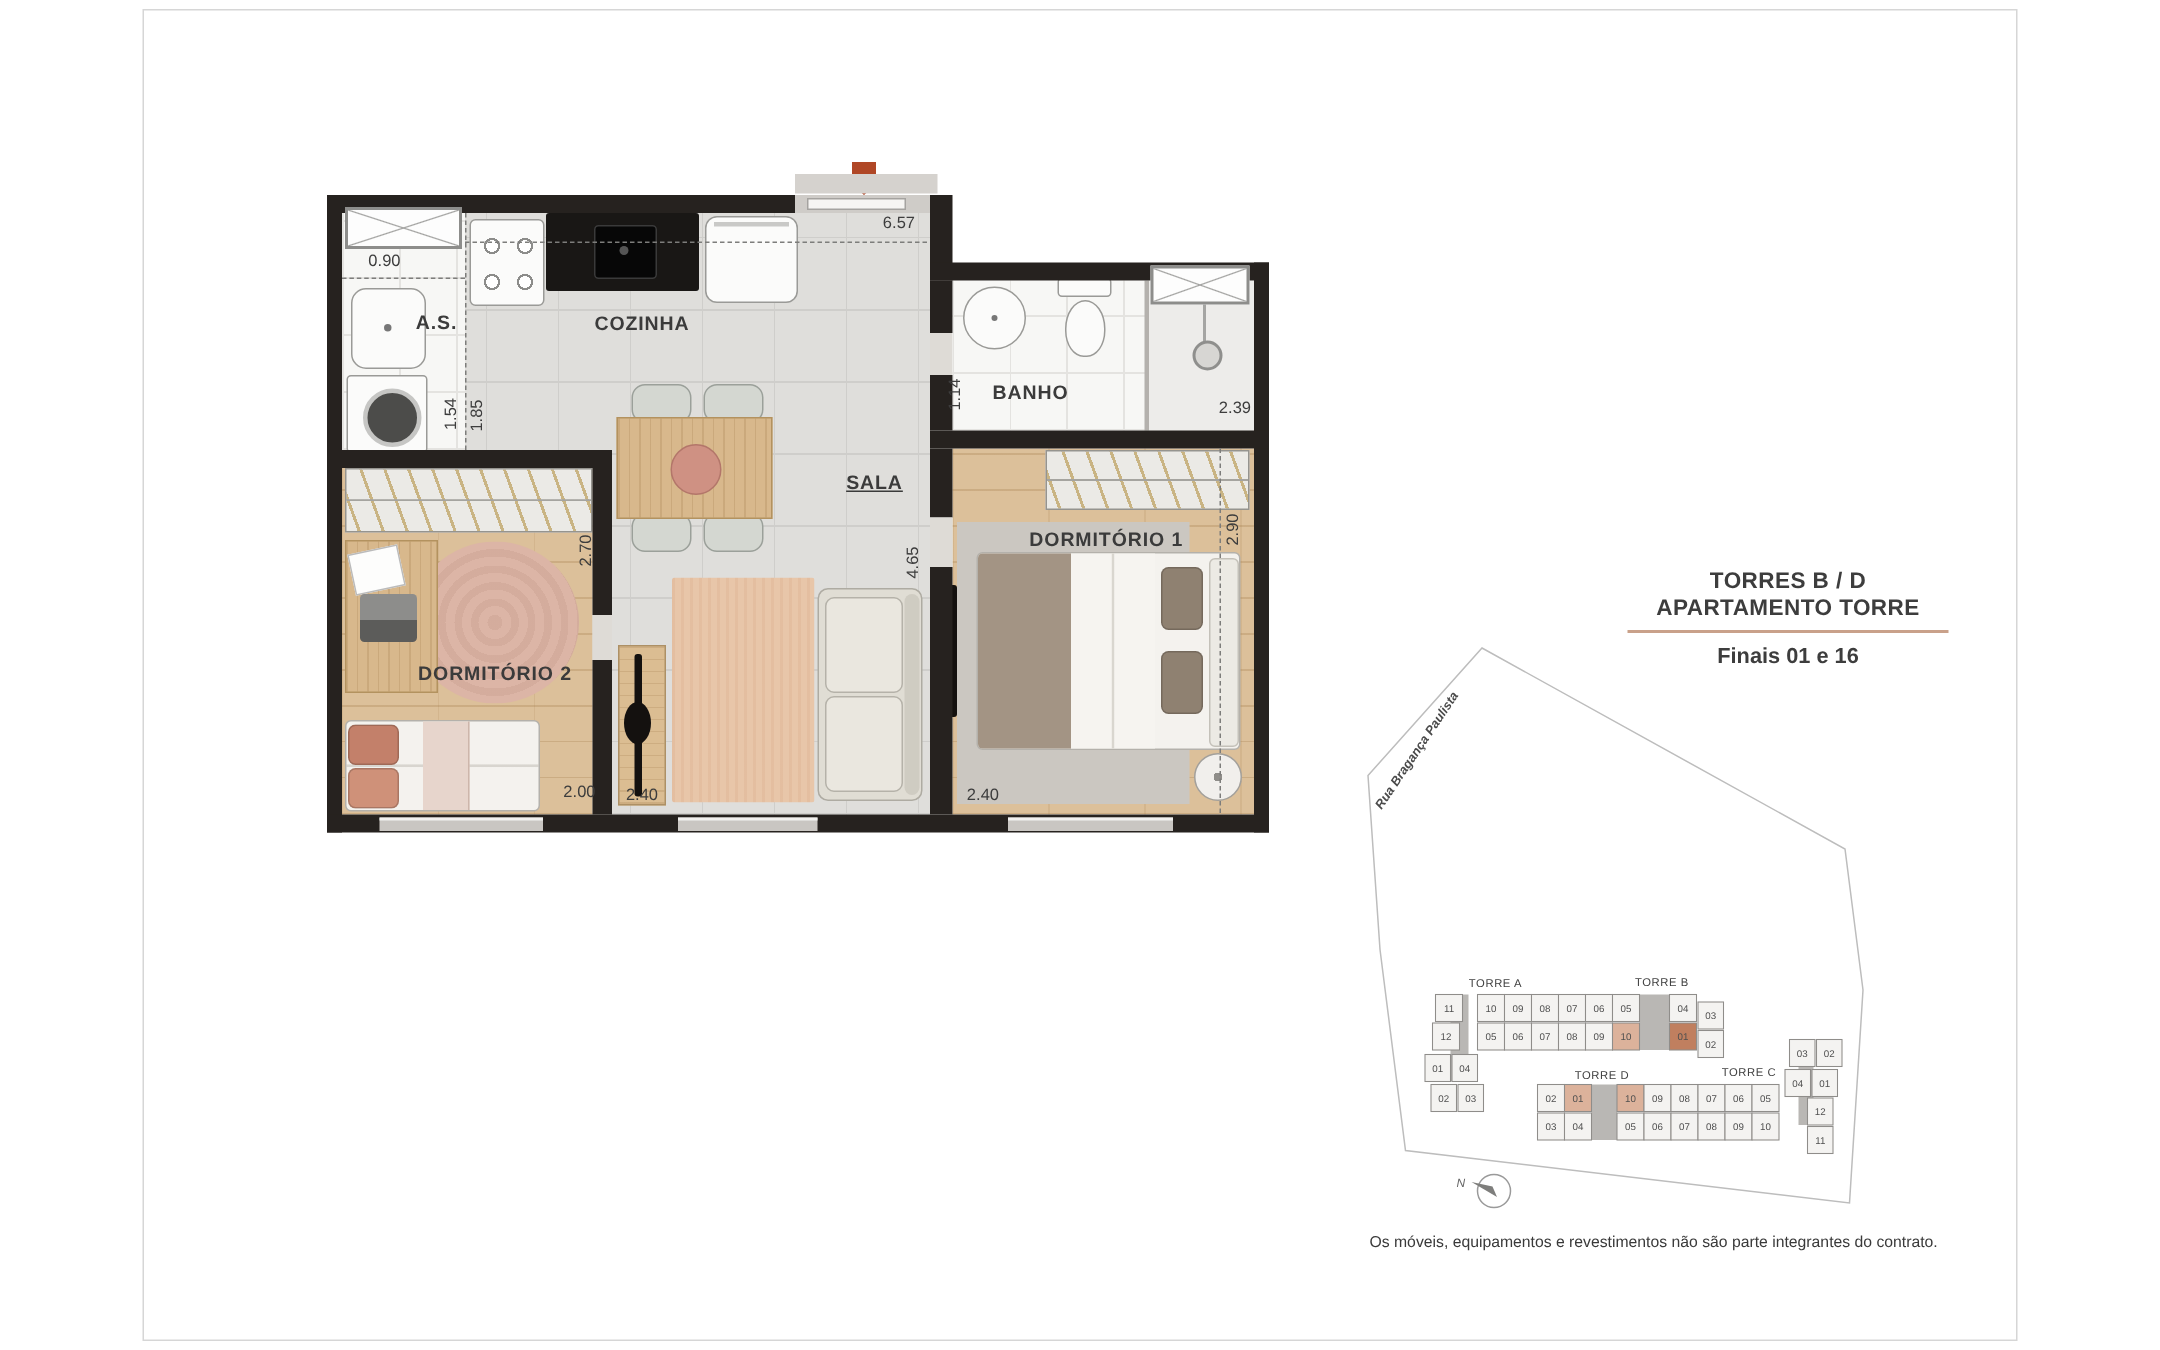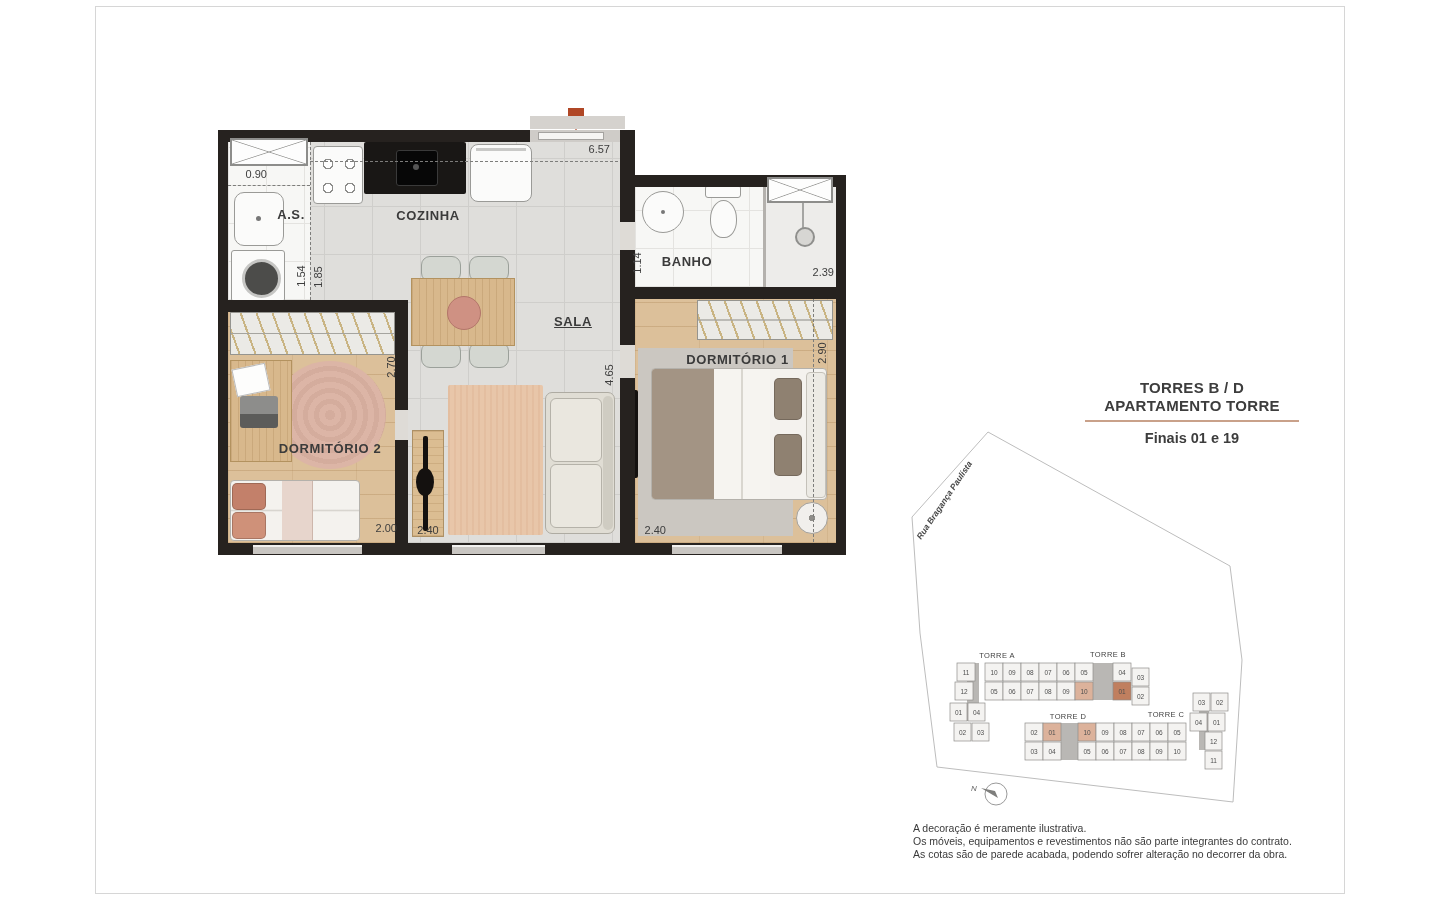--- a/index.html
+++ b/index.html
@@ -179,21 +179,21 @@
   <div class="window-sill" style="left:234px;top:417px;width:93px;height:9px;"></div>
   <div class="window-sill" style="left:454px;top:417px;width:110px;height:9px;"></div>
 
   <div class="dashline-h" style="left:10px;top:57px;width:82px;"></div>
   <div class="dashline-h" style="left:92px;top:33px;width:308px;"></div>
   <div class="dashline-v" style="left:92px;top:14px;height:158px;"></div>
   <div class="dashline-v" style="left:595px;top:171px;height:243px;"></div>
 
   <div class="room-label" style="left:48px;top:79px;width:50px;">A.S.</div>
   <div class="room-label" style="left:165px;top:80px;width:90px;">COZINHA</div>
-  <div class="room-label" style="left:320px;top:186px;width:70px;text-decoration:underline;">SALA</div>
+  <div class="room-label" style="left:330px;top:186px;width:70px;text-decoration:underline;">SALA</div>
   <div class="room-label" style="left:430px;top:126px;width:78px;">BANHO</div>
   <div class="room-label" style="left:452px;top:224px;width:135px;">DORMITÓRIO 1</div>
   <div class="room-label" style="left:32px;top:313px;width:160px;">DORMITÓRIO 2</div>
 
   <div class="dim" style="left:13px;top:40px;">0.90</div>
   <div class="dim" style="left:356px;top:15px;text-align:right;">6.57</div>
   <div class="dim rot" style="left:65px;top:142px;">1.54</div>
   <div class="dim rot" style="left:82px;top:143px;">1.85</div>
   <div class="dim rot" style="left:401px;top:129px;">1.14</div>
   <div class="dim" style="left:580px;top:138px;text-align:right;">2.39</div>
@@ -202,21 +202,21 @@
   <div class="dim rot" style="left:373px;top:241px;">4.65</div>
   <div class="dim" style="left:143px;top:394px;text-align:right;">2.00</div>
   <div class="dim" style="left:192px;top:396px;text-align:center;">2.40</div>
   <div class="dim" style="left:412px;top:396px;">2.40</div>
 </div>
 
 <div id="title-block">
   <div class="title-line">TORRES B / D</div>
   <div class="title-line">APARTAMENTO TORRE</div>
   <div class="title-underline" style="background: rgb(201, 161, 138);"></div>
-  <div class="subtitle-line">Finais 01 e 19</div>
+  <div class="subtitle-line">Finais 01 e 16</div>
 </div>
 
 <svg id="siteplan" viewBox="0 0 340 390">
   <polygon points="83,2 325,136 337,230 328,372 32,337 15,203 7,87" fill="none" stroke="#bdbdbd" stroke-width="1"></polygon>
   <text class="street-label" transform="translate(16,110) rotate(-56)">Rua Bragança Paulista</text>
 
   <g fill="#b9b7b4">
     <rect x="62" y="233" width="12" height="58"></rect>
     <rect x="188" y="233" width="20" height="37"></rect>
     <rect x="156" y="293" width="17" height="37"></rect>
@@ -320,16 +320,14 @@
     </g>
 
   <g>
     <circle cx="91" cy="364" r="11" fill="none" stroke="#9a9a9a" stroke-width="1"></circle>
     <polygon points="76,358 93,368 90,361" fill="#7e7e7c"></polygon>
     <text class="north-label" x="66" y="361">N</text>
   </g>
 </svg>
 
 <div id="notes">
-  <div>A decoração é meramente ilustrativa.</div>
   <div>Os móveis, equipamentos e revestimentos não são parte integrantes do contrato.</div>
-  <div>As cotas são de parede acabada, podendo sofrer alteração no decorrer da obra.</div>
 </div>
 
 </body></html>

